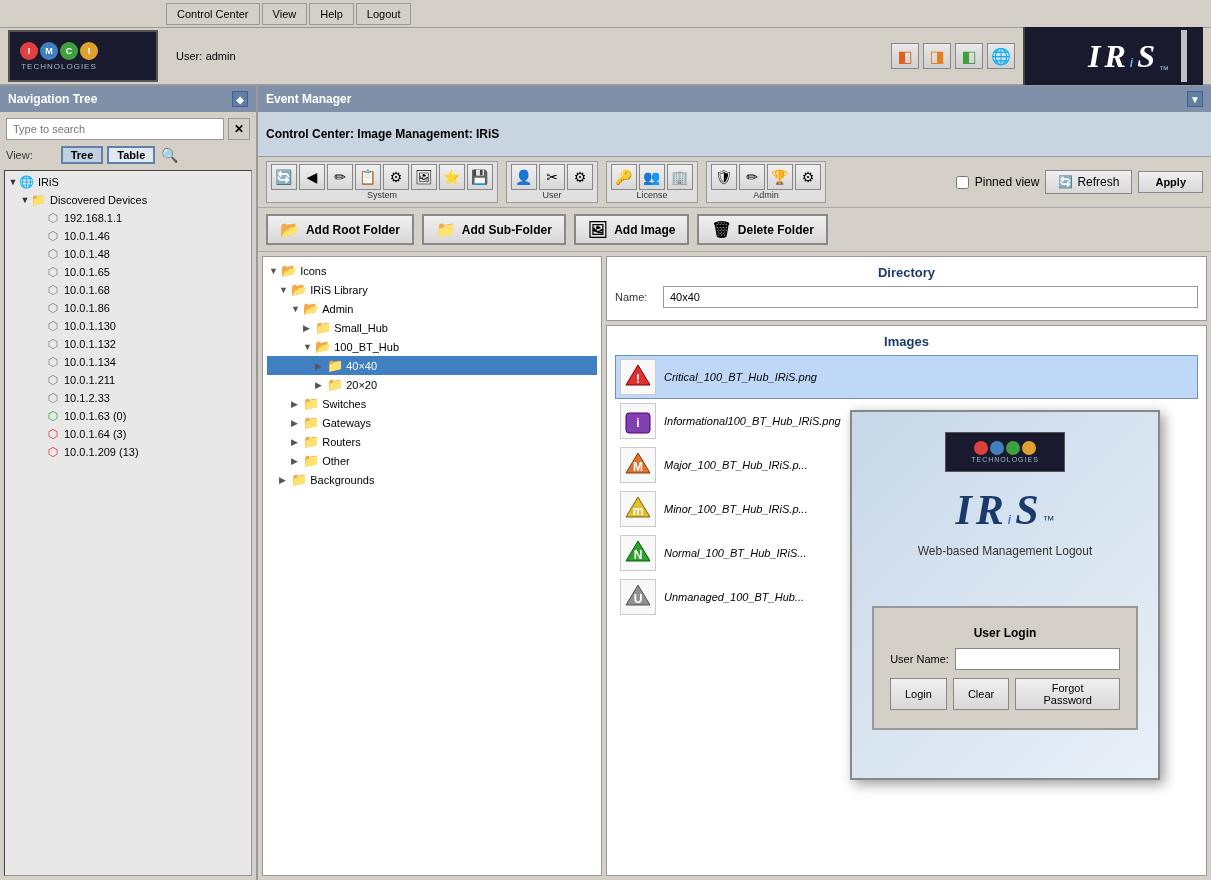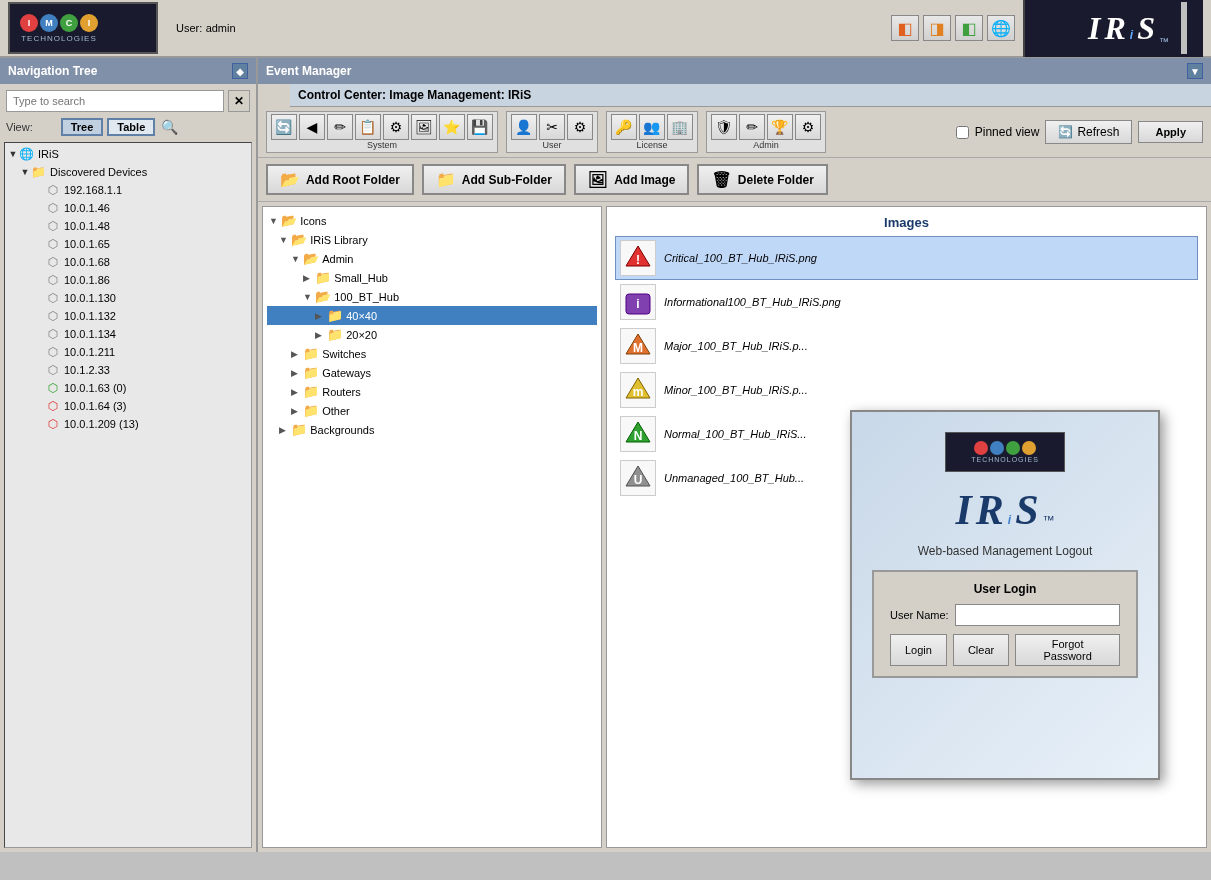--- a/index.html
+++ b/index.html
@@ -82,21 +82,21 @@
 
     
     .event-panel {
       flex: 1; display: flex; flex-direction: column; background: #d4d0c8;
     }
     .event-header {
       background: #8090a8; color: white; padding: 4px 8px; font-weight: bold; font-size: 12px;
       display: flex; align-items: center; justify-content: space-between; height: 26px;
     }
     .breadcrumb-bar {
-      background: #c8d4e0; padding: 4px 8px; border-bottom: 1px solid #999; font-size: 11px; font-weight: bold; margin-left: 32px;
+      background: #c8d4e0; padding: 15px 8px; border-bottom: 1px solid #999; font-size: 11px; font-weight: bold;
     }
 
     
     .toolbar-section {
       background: #d4d0c8; border-bottom: 1px solid #aaa; padding: 4px 8px;
       display: flex; align-items: center; gap: 8px;
     }
     .toolbar-group {
       display: flex; flex-direction: column; align-items: center; border: 1px solid #999;
       background: #e0e0e0; padding: 2px 4px;
@@ -194,29 +194,29 @@
     }
     .popup-logo-area {
       display: flex; flex-direction: column; align-items: center; margin-bottom: 10px;
     }
     .popup-company-logo {
       background: #1a1a2e; width: 120px; height: 40px; display: flex; align-items: center;
       justify-content: center; border: 1px solid #555; margin-bottom: 8px;
     }
     .popup-subtitle { font-size: 12px; color: #333; margin-bottom: 12px; }
     .popup-login-box {
-      background: #d4d0c8; border: 2px solid #999; padding: 10px 16px; width: 100%;
+      background: #d4d0c8; border: 2px solid #999; padding: 18px 16px; width: 100%; margin-top: 36px;
     }
     .popup-login-title {
       text-align: center; font-weight: bold; font-size: 12px; margin-bottom: 8px;
     }
     .popup-field-row {
       display: flex; align-items: center; gap: 6px; margin-bottom: 6px;
     }
-    .popup-field-label { font-size: 11px; width: 70px; text-align: left; }
+    .popup-field-label { font-size: 11px; width: 70px; text-align: center; }
     .popup-field-input {
       flex: 1; height: 22px; border: 1px solid #888; background: white; padding: 2px 4px;
     }
     .popup-btn-row {
       display: flex; gap: 6px; justify-content: center; margin-top: 8px;
     }
     .popup-btn {
       border: 1px solid #888; background: linear-gradient(#f0f0f0, #d8d8d8);
       padding: 3px 14px; cursor: pointer; font-size: 11px;
     }
@@ -227,20 +227,27 @@
     ::-webkit-scrollbar-thumb { background: #a0a0a0; border: 1px solid #888; }
 
     
     .folder-yellow { color: #c8a020; }
   </style>
 </head>
 <body>
 
 <div style="display:flex; flex-direction:column; width:1211px; height:880px; position:relative;">
 
+  <div class="top-menu-bar">
+    <div style="width:160px;"></div>
+    <button class="menu-button">Control Center</button>
+    <button class="menu-button">View</button>
+    <button class="menu-button">Help</button>
+    <button class="menu-button">Logout</button>
+  </div>
 
   <div class="header-area">
 
     <div style="display:flex; align-items:center; background:#1a1a2e; border:2px solid #555; padding:4px 10px; height:52px; min-width:150px;">
       <div style="display:flex; flex-direction:column; align-items:center;">
         <div style="display:flex; align-items:center; gap:2px;">
           <div style="width:18px; height:18px; background:#e04040; border-radius:50%; display:flex; align-items:center; justify-content:center;">
             <span style="color:white; font-size:9px; font-weight:bold;">I</span>
           </div>
           <div style="width:18px; height:18px; background:#4080c0; border-radius:50%; display:flex; align-items:center; justify-content:center;">
@@ -552,20 +559,27 @@
 
           <div class="ftree-item ftree-indent-1">
             <span class="ftree-expand">▶</span>
             <span class="ftree-icon" style="color:#4080c0;">📁</span>
             <span class="ftree-label">Backgrounds</span>
           </div>
         </div>
 
         <div class="directory-panel">
 
+          <div class="dir-section">
+            <div class="dir-title">Directory</div>
+            <div class="dir-name-row">
+              <span class="dir-name-label">Name:</span>
+              <input class="dir-name-input" type="text" value="40x40" style="">
+            </div>
+          </div>
 
           <div class="images-section">
             <div class="images-title">Images</div>
 
             <div class="image-row selected">
               <div class="image-icon-box">
                 <svg width="32" height="32" viewBox="0 0 32 32">
                   <polygon points="16,4 28,24 4,24" fill="#e03030" stroke="#800000" stroke-width="1"></polygon>
                   <text x="16" y="22" text-anchor="middle" fill="white" font-size="10" font-weight="bold">!</text>
                 </svg>

